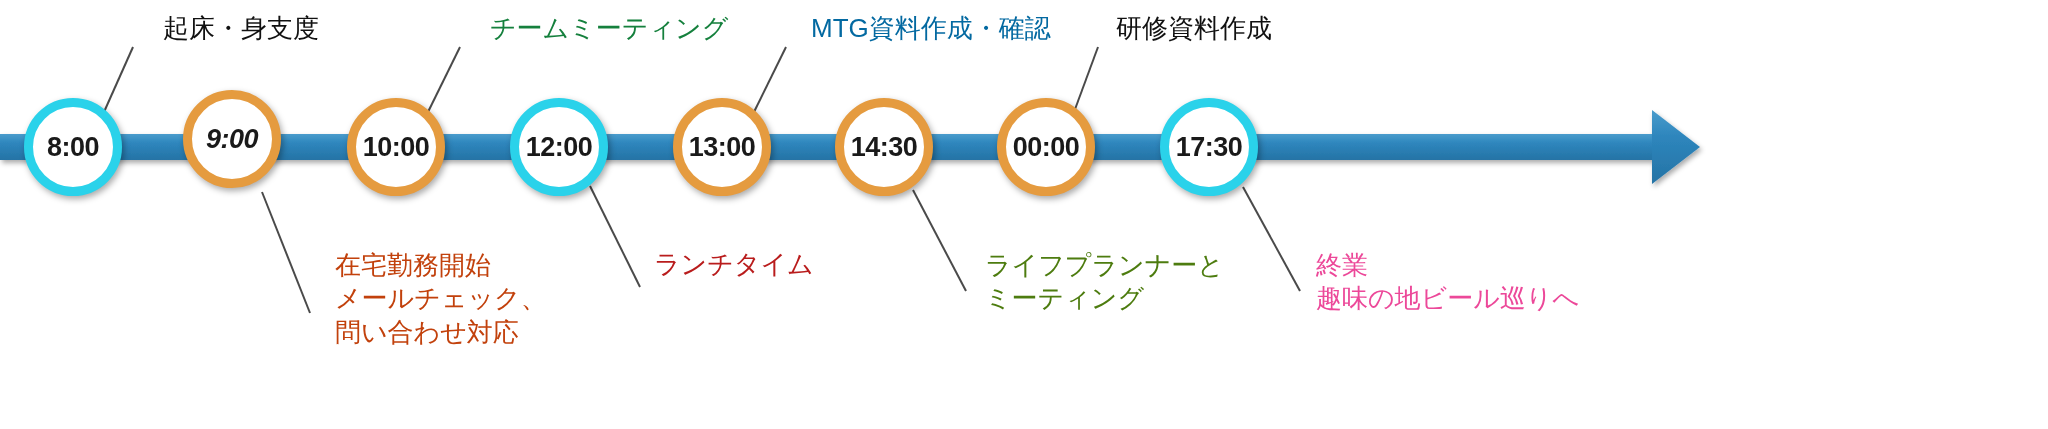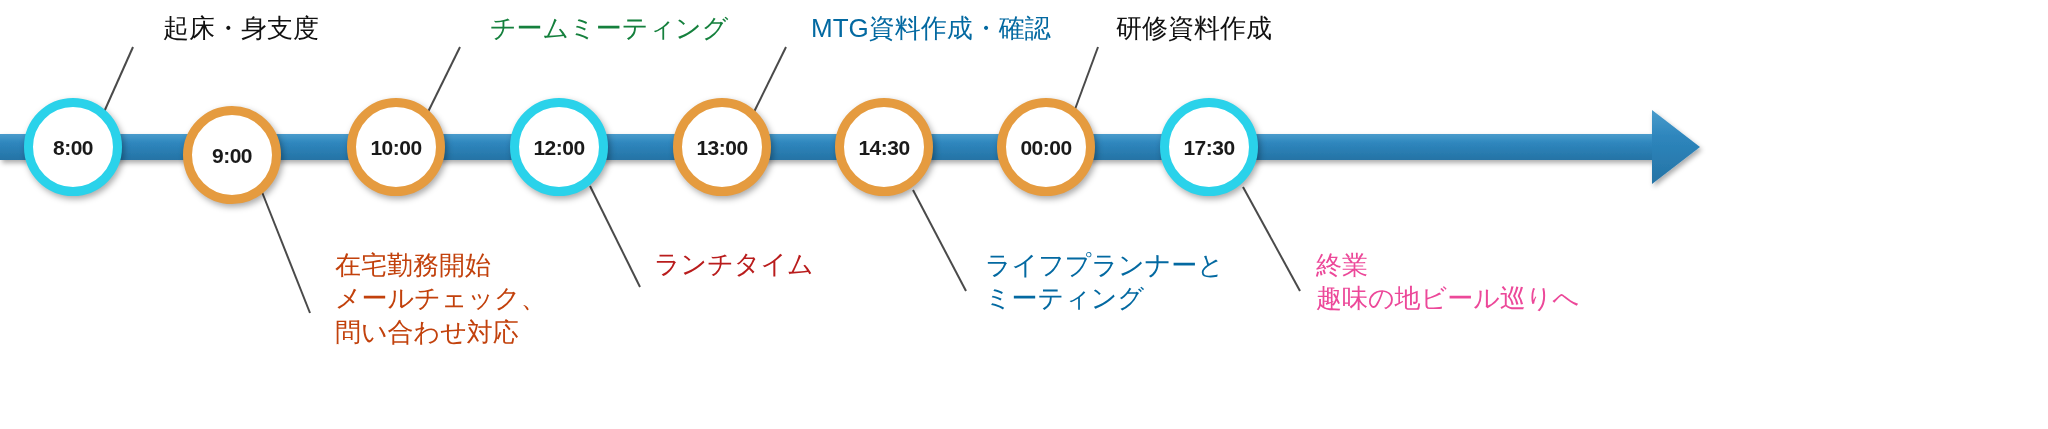--- a/index.html
+++ b/index.html
@@ -19,21 +19,21 @@
     border-radius:50%;
     box-sizing:border-box;
     background:#ffffff;
     display:flex;align-items:center;justify-content:center;
     border:9px solid #2ad2ea;
     filter:drop-shadow(2px 3px 3px rgba(0,0,0,0.33));
     z-index:5;
   }
   .node.orange{border-color:#e59b3f;}
   .node .time{
-    font-size:21px;
+    font-size:27px;
     font-weight:bold;
     color:#1a1a1a;
     letter-spacing:-0.5px;
     line-height:1;
     white-space:nowrap;
   }
 
   .label{
     position:absolute;
     font-size:26px;
@@ -75,21 +75,21 @@
         <line x1="966" y1="291" x2="913" y2="190" stroke="#4a4a4a" stroke-width="2"></line>
         <line x1="1098" y1="47" x2="1074" y2="112" stroke="#4a4a4a" stroke-width="2"></line>
         <line x1="1300" y1="291" x2="1243" y2="187" stroke="#4a4a4a" stroke-width="2"></line>
       </g>
   </svg>
 
   <div id="nodes-layer">
       <div class="node" style="left: 24px; top: 98px;">
         <span class="time">8:00</span>
       </div>
-      <div class="node orange" style="left: 183px; top: 106px;">
+      <div class="node orange" style="left: 183px; top: 90px; font-style: italic;">
         <span class="time">9:00</span>
       </div>
       <div class="node orange" style="left: 347px; top: 98px;">
         <span class="time">10:00</span>
       </div>
       <div class="node" style="left: 510px; top: 98px;">
         <span class="time">12:00</span>
       </div>
       <div class="node orange" style="left: 673px; top: 98px;">
         <span class="time">13:00</span>
@@ -105,19 +105,19 @@
       </div>
     </div>
   <div id="labels-layer">
       <div class="label" style="left: 163px; top: 12px; color: rgb(17, 17, 17);">起床・身支度</div>
       <div class="label" style="left: 335px; top: 249px; color: #c2410c;">在宅勤務開始
 メールチェック、
 問い合わせ対応</div>
       <div class="label" style="left: 490px; top: 12px; color: #15803d;">チームミーティング</div>
       <div class="label" style="left: 654px; top: 248px; color: #b91c1c;">ランチタイム</div>
       <div class="label" style="left: 811px; top: 12px; color: #0369a1;">MTG資料作成・確認</div>
-      <div class="label" style="left: 985px; top: 249px; color: #0369a1;">ライフプランナーと
+      <div class="label" style="left: 985px; top: 249px; color: #4d7c0f;">ライフプランナーと
 ミーティング</div>
       <div class="label" style="left: 1116px; top: 12px; color: rgb(17, 17, 17);">研修資料作成</div>
       <div class="label" style="left: 1316px; top: 249px; color: #ec4899;">終業
 趣味の地ビール巡りへ</div>
     </div>
 </div>
 
 </body></html>

